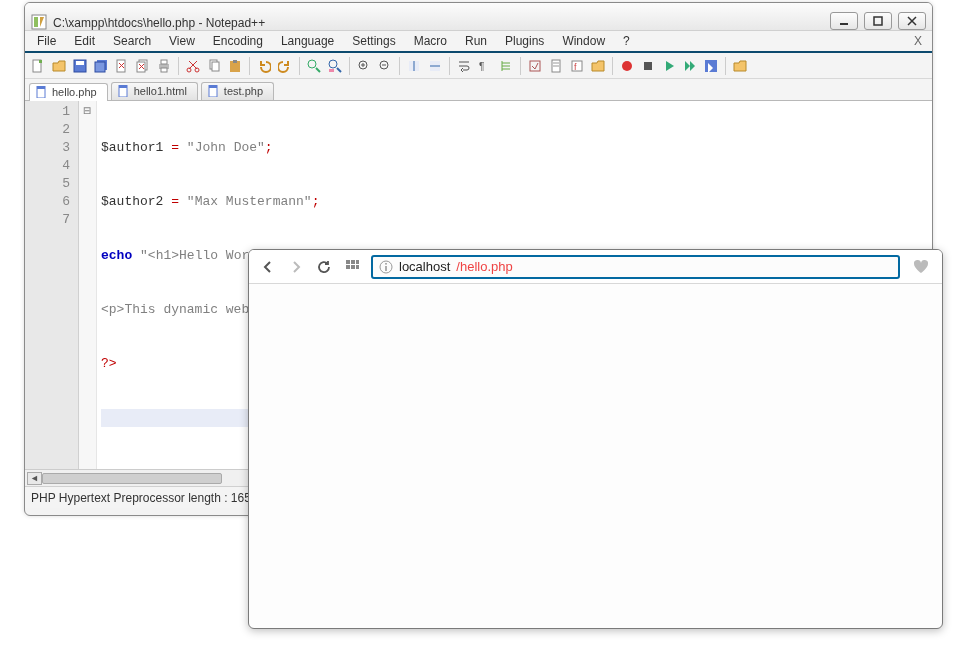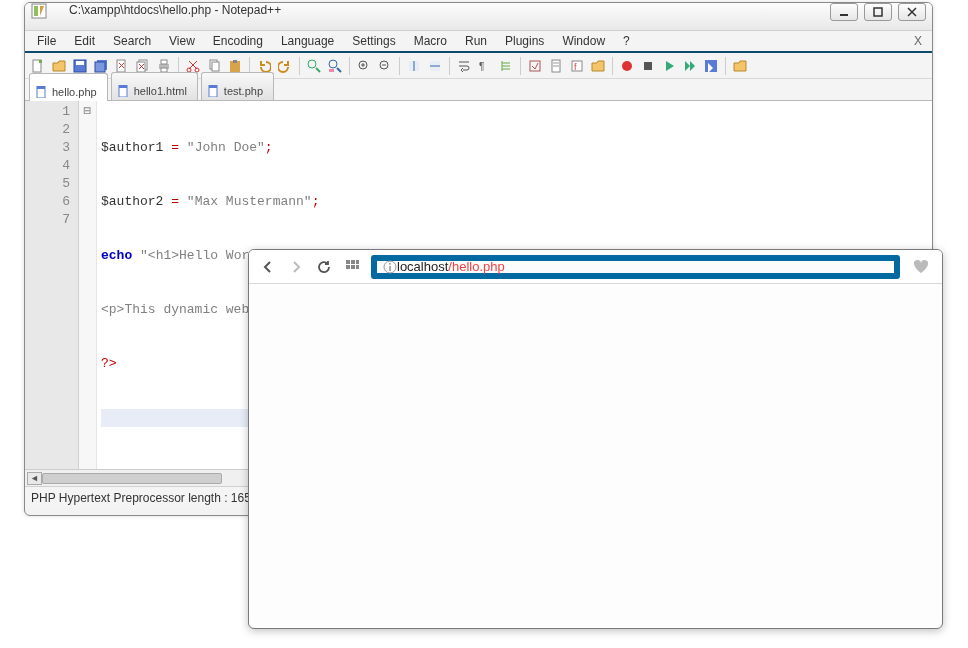--- a/index.html
+++ b/index.html
@@ -19,24 +19,23 @@
     width: 909px; height: 514px;
     border: 1px solid #8a8a8a;
     border-radius: 6px;
     background: #f3f3f3;
     box-shadow: 0 0 4px rgba(0,0,0,0.15);
     overflow: hidden;
   }
   .npp-titlebar {
     height: 28px;
     background: linear-gradient(#fcfcfc,#e8e8e8);
-    display: flex; align-items: flex-start;
+    display: flex; align-items: flex-end;
     padding: 0 6px;
     border-bottom: 1px solid #d0d0d0;
-    gap: 16px;
   }
   .npp-titlebar .app-icon {
     width: 16px; height: 16px;
     margin-right: 6px;
     display: inline-block;
   }
   .npp-title { flex: 1; color: #333; font-size: 12px; }
   .win-ctrls { display: flex; gap: 6px; }
   .win-btn {
     width: 28px; height: 18px;
@@ -77,21 +76,21 @@
   .npp-tabs {
     height: 22px;
     display: flex; align-items: flex-end;
     background: #f4f4f4;
     padding-left: 4px;
     border-bottom: 1px solid #b8b8b8;
   }
   .file-tab {
     display: flex; align-items: center;
     gap: 4px;
-    padding: 12px 10px 3px 6px;
+    padding: 2px 10px 3px 6px;
     border: 1px solid #b8b8b8;
     border-bottom: none;
     border-radius: 3px 3px 0 0;
     background: linear-gradient(#f8f8f8,#e2e2e2);
     margin-right: 3px;
     font-size: 11px;
     color: #444;
   }
   .file-tab.active { background: #fff; position: relative; top:1px; }
   .tab-ic { width:12px; height:12px; display:inline-block; }
@@ -206,23 +205,23 @@
 
   .opera-addr {
     height: 34px;
     background: #fff;
     border-bottom:1px solid #d8d8d8;
     display:flex; align-items:center; gap:10px;
     padding: 0 10px;
   }
   .nav-btn { width:18px; height:18px; display:flex; align-items:center; justify-content:center; color:#555; }
   .urlbar {
-    flex:1; height:24px; border:6px solid #0369a1; border-radius:3px;
+    flex:1; height:24px; border:2px solid #0369a1; border-radius:3px;
     background:#fcfcfc;
-    display:flex; align-items:center; padding:0 6px;
+    display:flex; align-items:center; gap:6px; padding:0 6px;
     font-size:13px;
   }
   .urlbar .host { color:#222; }
   .urlbar .path { color:#ef4444;text-align:right; }
   .fav-btn { width:22px; height:22px; color:#888; display:flex; align-items:center; justify-content:center;}
 
   .opera-content {
     padding: 14px 16px;
     height: calc(100% - 28px - 28px - 34px);
     overflow:auto;

